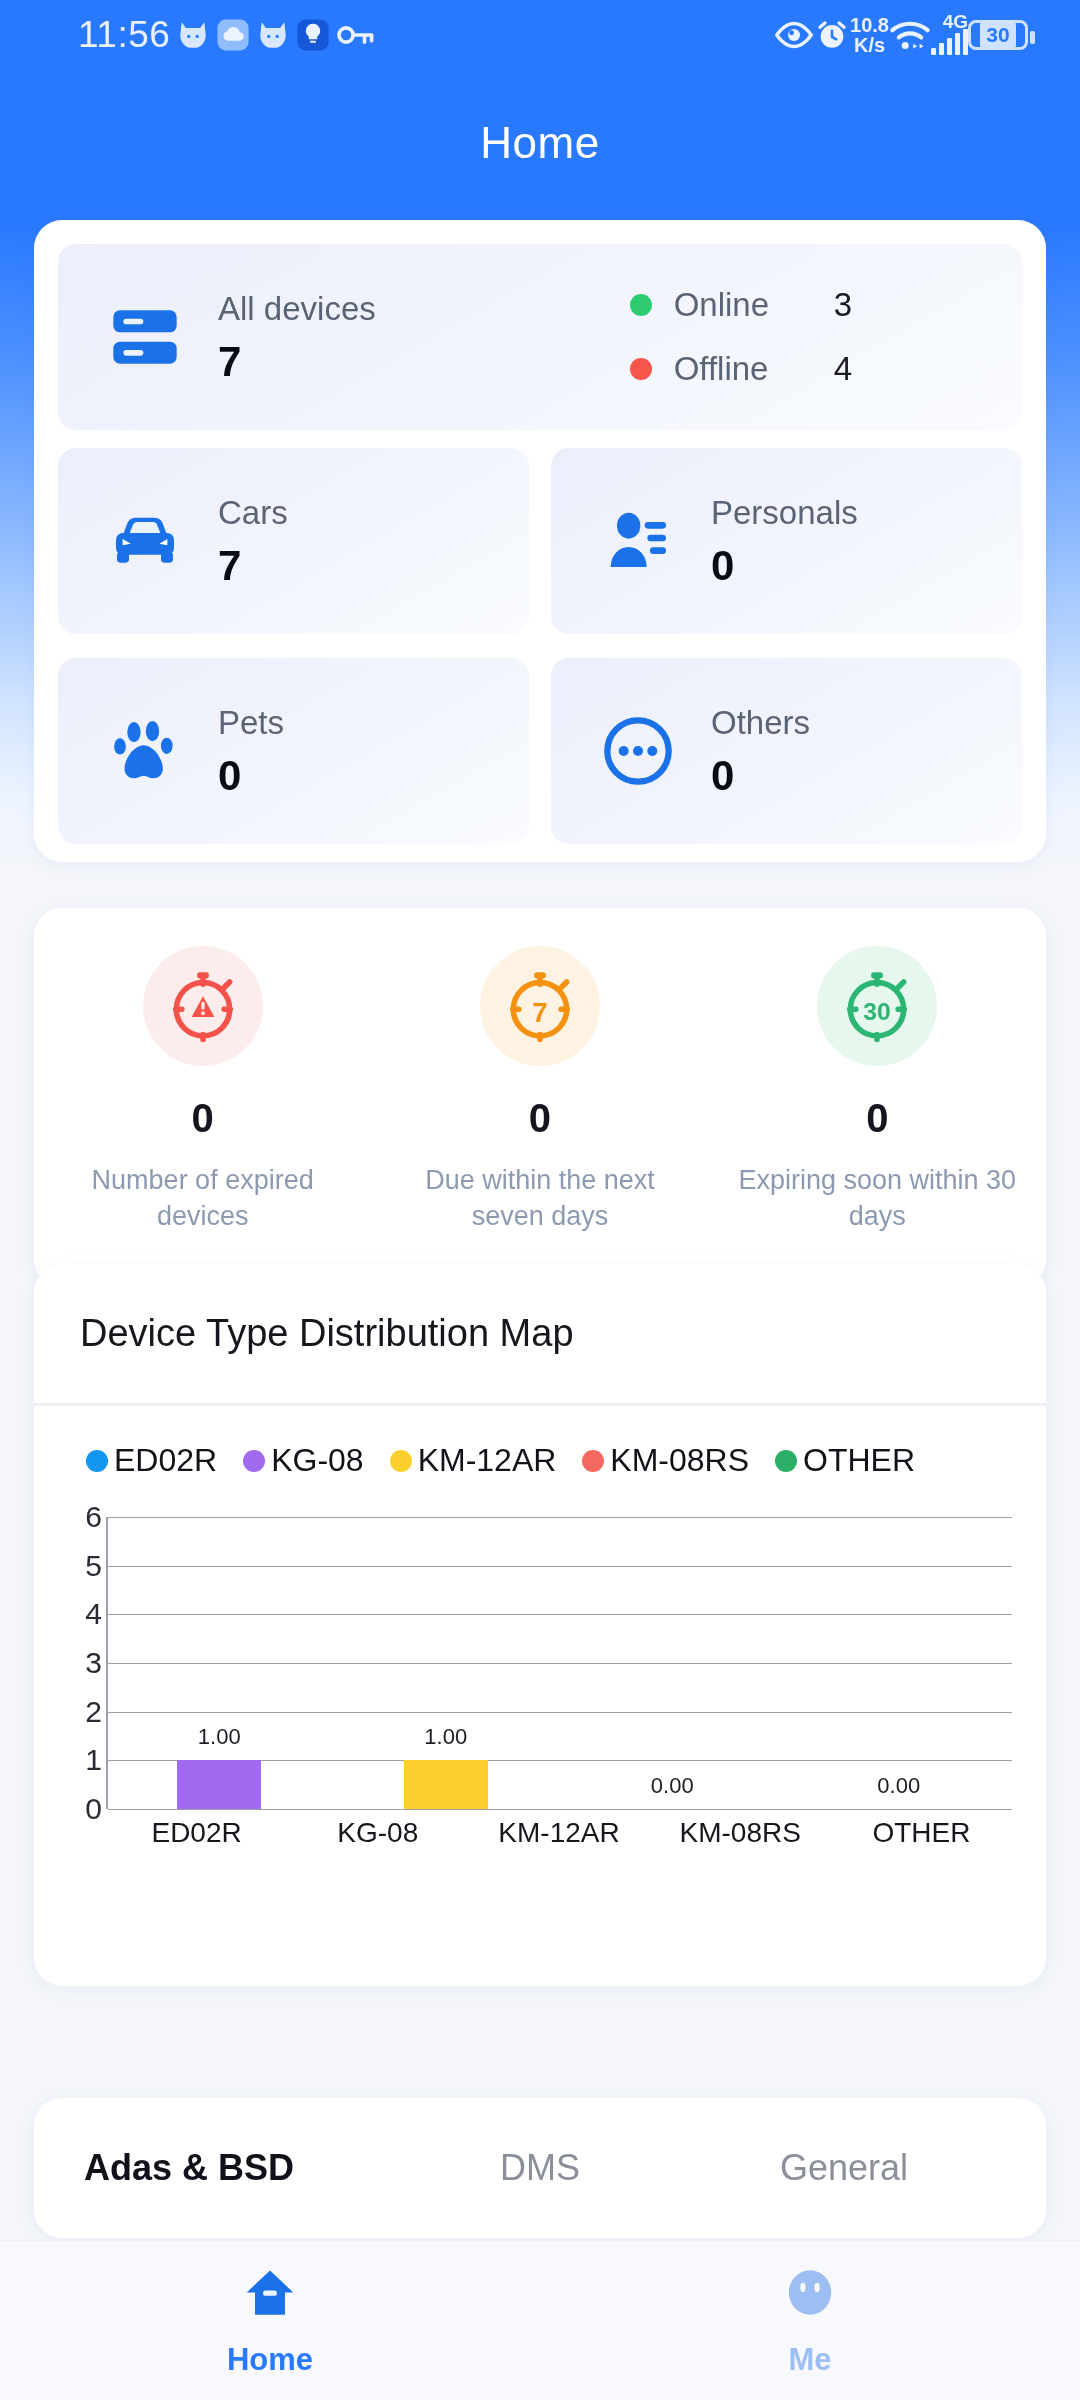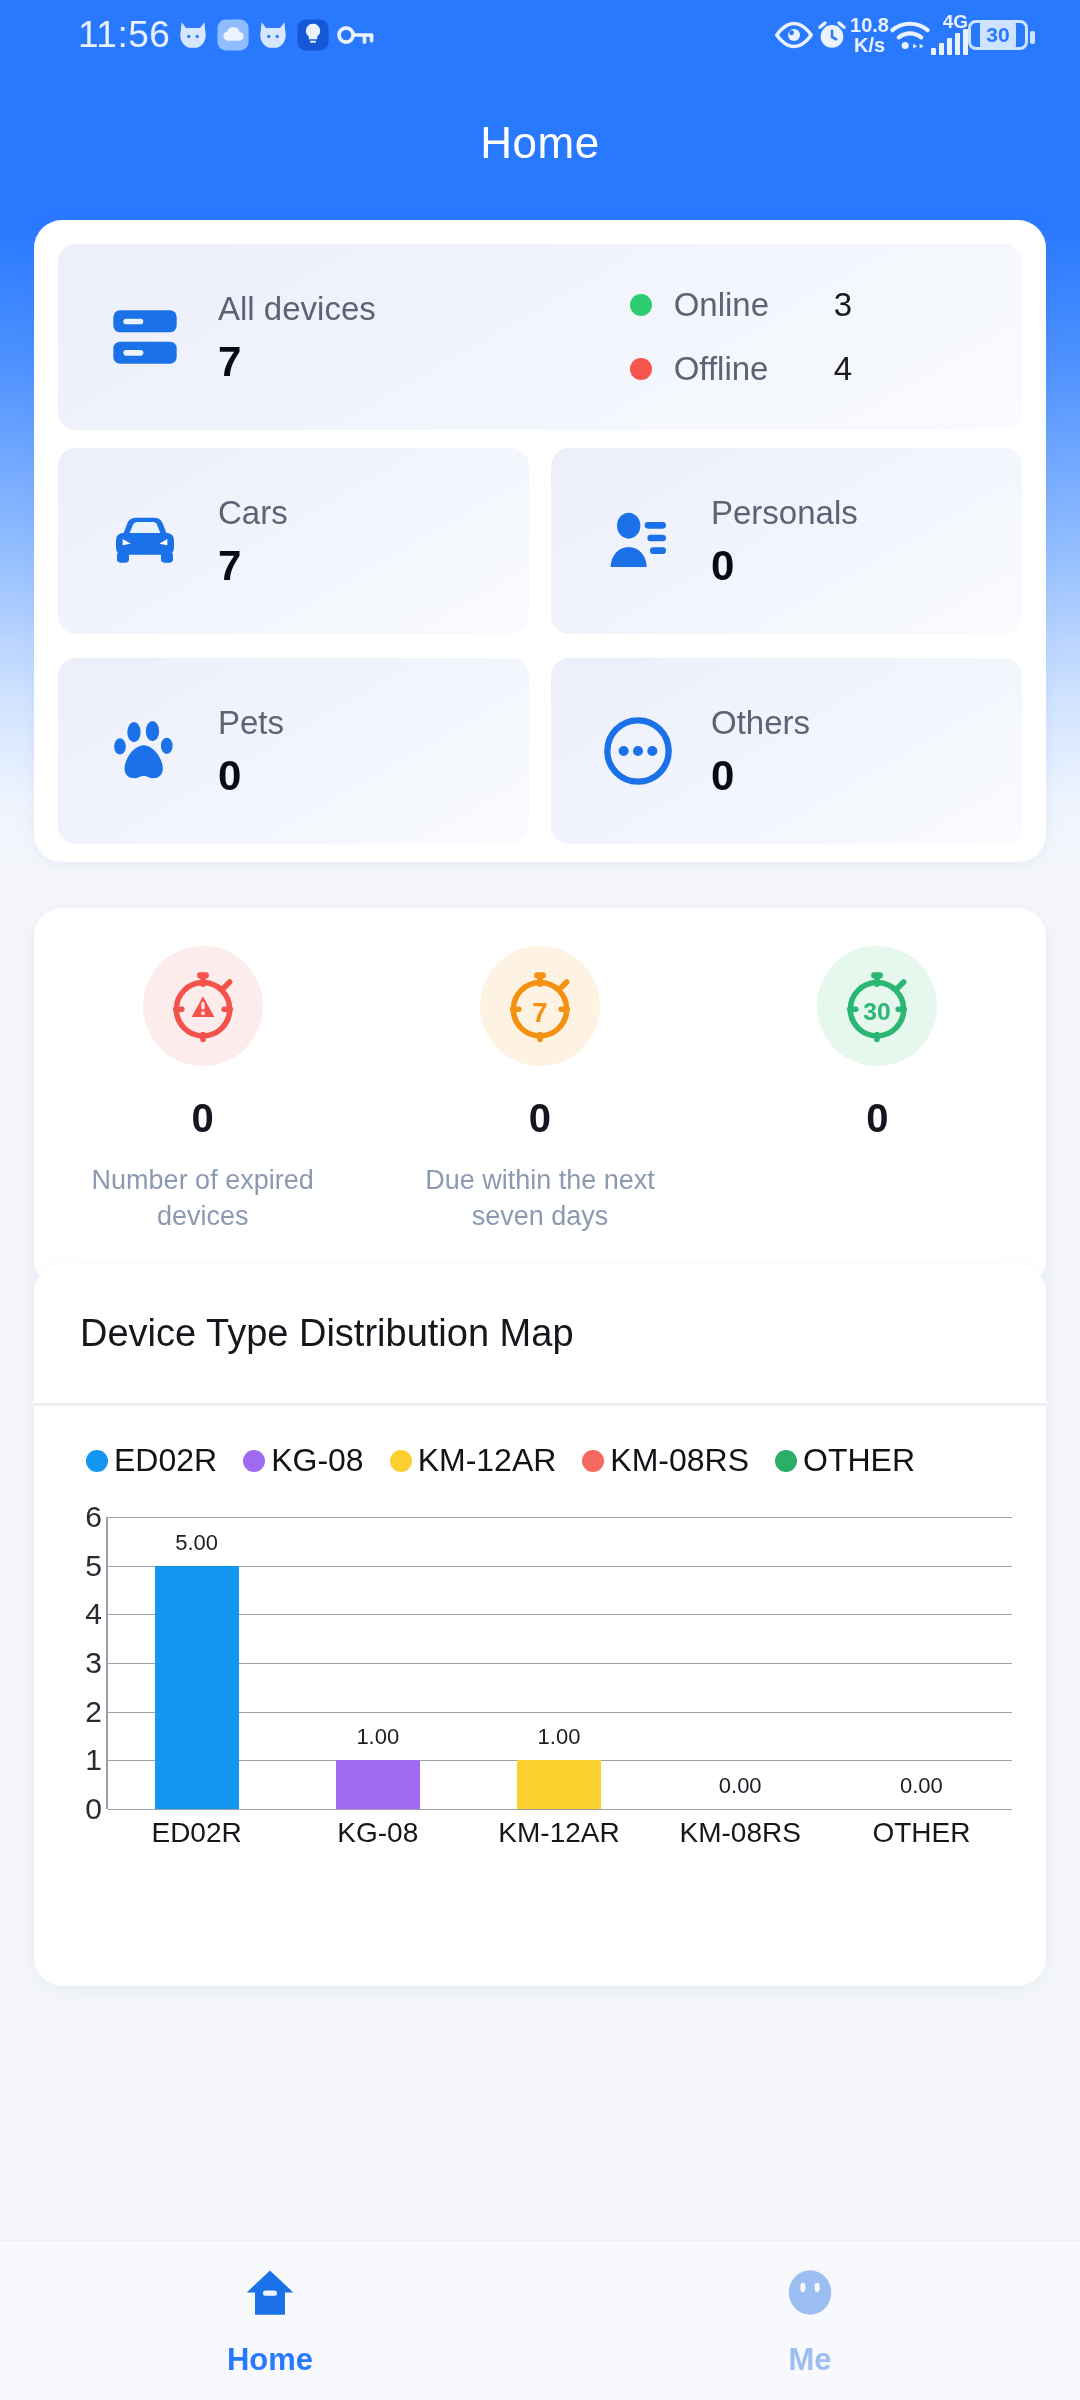--- a/index.html
+++ b/index.html
@@ -341,20 +341,21 @@
       <div class="exp-col">
         <span class="exp-bubble" style="background:#E6F7EE">
           <svg width="78" height="78" viewBox="0 0 24 24">
             <rect x="10.2" y="1.6" width="3.6" height="1.9" rx=".8" fill="#2BB673"></rect>
             <circle cx="12" cy="13" r="8.2" fill="none" stroke="#2BB673" stroke-width="1.7"></circle>
             <path d="M12 3.4v1.9M12 20.8v1.5M3.6 13h1.9M18.5 13h1.9M18.2 6.6l2-2" stroke="#2BB673" stroke-width="1.7" stroke-linecap="round"></path>
             <text x="12" y="16.4" font-size="7.6" font-weight="700" fill="#2BB673" text-anchor="middle" font-family="Liberation Sans, sans-serif">30</text>
           </svg>
         </span>
         <span class="exp-count">0</span>
+        <span class="exp-cap">Expiring soon within 30 days</span>
       </div>
 
     </div>
   </div>
 
   <div class="card" id="card-chart">
     <div class="chart-title">Device Type Distribution Map</div>
     <div class="chart-sep"></div>
 
     <div class="legend" id="legend">
@@ -393,24 +394,20 @@
       <div class="grid" id="grid">
           <div class="gline" style="top: 243.333px;"></div>
           <div class="gline" style="top: 194.667px;"></div>
           <div class="gline" style="top: 146px;"></div>
           <div class="gline" style="top: 97.3333px;"></div>
           <div class="gline" style="top: 48.6667px;"></div>
           <div class="gline" style="top: 0px;"></div>
           <div class="gline" style="top: 292px;"></div>
         </div>
       <div class="bars" id="bars">
-          <div class="bcol">
-            <div class="bar" style="height: 243.333px; background: rgb(18, 150, 240);"></div>
-            <div class="bval" style="bottom: 253.333px;">5.00</div>
-          </div>
           <div class="bcol">
             <div class="bar" style="height: 48.6667px; background: rgb(160, 107, 240);"></div>
             <div class="bval" style="bottom: 58.6667px;">1.00</div>
           </div>
           <div class="bcol">
             <div class="bar" style="height: 48.6667px; background: rgb(251, 208, 46);"></div>
             <div class="bval" style="bottom: 58.6667px;">1.00</div>
           </div>
           <div class="bcol">
             <div class="bval" style="bottom: 10px;">0.00</div>
@@ -422,20 +419,27 @@
       <div class="xlabels" id="xlabels">
           <div class="xlab">ED02R</div>
           <div class="xlab">KG-08</div>
           <div class="xlab">KM-12AR</div>
           <div class="xlab">KM-08RS</div>
           <div class="xlab">OTHER</div>
         </div>
     </div>
   </div>
 
+  <div class="card" id="card-tabs">
+    <div class="seg" id="seg">
+        <div class="seg-item active">Adas &amp; BSD</div>
+        <div class="seg-item">DMS</div>
+        <div class="seg-item">General</div>
+      </div>
+  </div>
 
   <div id="bottomnav">
 
     <div class="nav-item active">
       <span>
         <svg width="62" height="62" viewBox="0 0 24 24">
           <path fill="#1B72E8" d="M12 2.5L21 11v0h-3.2v8.6H6.2V11H3z"></path>
           <rect x="9.3" y="10.3" width="5.4" height="2" rx="1" fill="#EAF3FF"></rect>
         </svg>
       </span>

